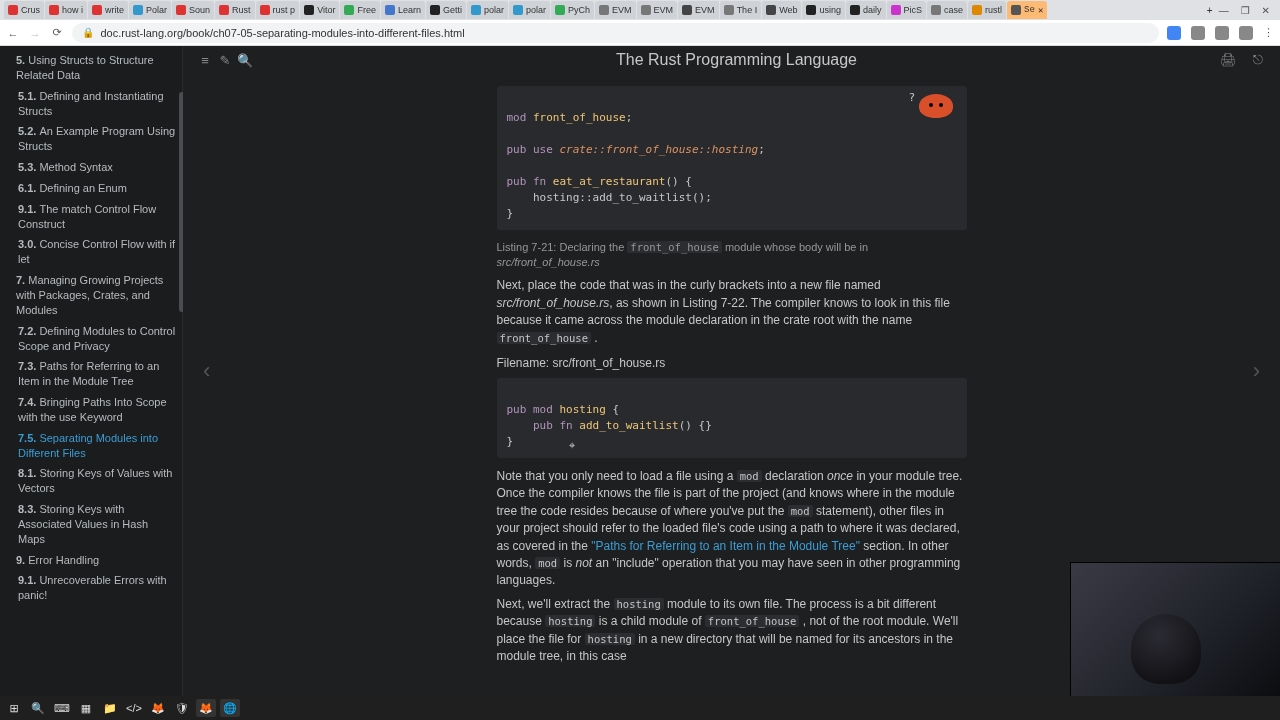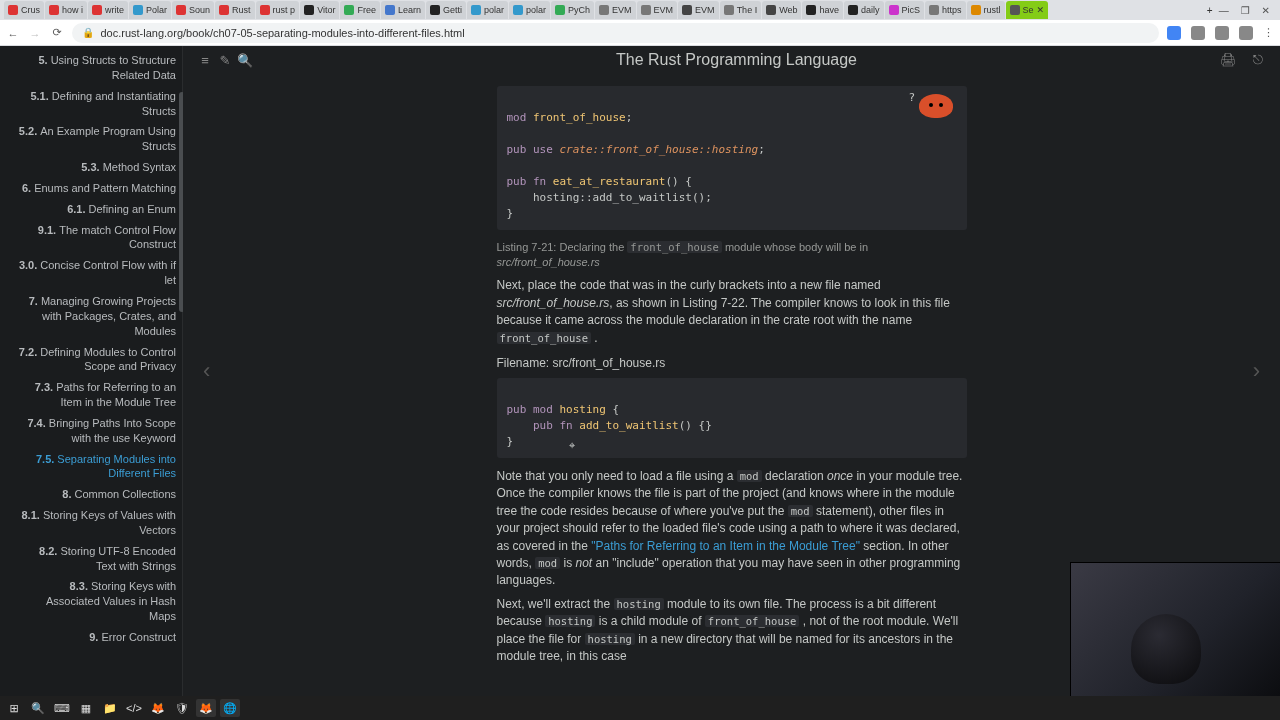--- a/index.html
+++ b/index.html
@@ -3,37 +3,37 @@
 <meta charset="utf-8">
 <style>
   * { box-sizing: border-box; margin: 0; padding: 0; }
   html, body { width: 1280px; height: 720px; overflow: hidden; font-family: "Segoe UI", Arial, sans-serif; }
   body { background: #f1f3f4; }
 
   
   .browser-top { height: 20px; background: #dfe1e5; display: flex; align-items: center; padding: 0 4px; font-size: 10px; color: #333; }
   .tab-strip { flex: 1; display: flex; gap: 1px; overflow: hidden; }
   .tab { background: #cfd2d6; height: 18px; padding: 2px 4px; display: flex; align-items: center; gap: 3px; border-radius: 3px 3px 0 0; max-width: 60px; white-space: nowrap; overflow: hidden; font-size: 9px; cursor: pointer;}
-  .tab.active { background: #84cc16; }
+  .tab.active { background: #fdba74; font-family: Liberation Mono, monospace; }
   .favicon { width: 10px; height: 10px; border-radius: 2px; flex: 0 0 auto; }
   .tab-close { margin-left: auto; font-size: 9px; }
   .win-controls { margin-left: auto; display: flex; gap: 12px; padding-right: 6px; color:#555;}
   .win-controls span { cursor: pointer; }
 
   .addr-bar-row { height: 26px; background: #fff; display: flex; align-items: center; padding: 0 6px; border-bottom: 1px solid #dadce0; gap: 8px; font-size: 11px; color: #555; }
   .addr-bar-row .nav-btn { width: 14px; text-align: center; cursor: pointer; color:#555;}
   .addr-bar { flex: 1; background: #f1f3f4; border-radius: 12px; height: 20px; display: flex; align-items: center; padding: 0 10px; gap: 6px; color:#333;}
   .addr-bar .lock { font-size: 10px; }
   .addr-ext { display:flex; gap:10px; align-items:center; }
   .ext-icon { width:14px; height:14px; border-radius:3px; background:#999; }
 
   
   .page { position: absolute; top: 46px; left: 0; right: 0; bottom: 24px; display: flex; background: #1d1f21; color: #c5c8c6; }
   .sidebar { width: 183px; background: #1a1c1e; overflow: hidden; font-size: 11px; line-height: 1.35; border-right: 1px solid #2a2c2e; padding-top:4px;}
-  .sidebar a { display:block; color:#b8bbbe; text-decoration:none; padding: 3px 6px 3px 8px; text-align: right;}
+  .sidebar a { display:block; color:#b8bbbe; text-decoration:none; padding: 3px 6px 3px 16px;}
   .sidebar a.sub { padding-left: 18px; }
   .sidebar a.current { color:#3b9dd4; }
   .sidebar .num { font-weight:bold; }
   .scroll-indicator { position:absolute; left:179px; top:46px; width:6px; height:220px; background:#4a4d50; border-radius:3px;}
 
   .content-wrap { flex:1; position:relative; background:#1d1f21; }
   .topbar { height:28px; display:flex; align-items:center; padding:0 12px; color:#888; background:#1d1f21;}
   .topbar .icon-btn { width:20px; text-align:center; cursor:pointer; font-size:13px;}
   .topbar .title { flex:1; text-align:center; font-size:16px; color:#c5c8c6;}
   .topbar .right { display:flex; gap:10px;}
@@ -147,33 +147,33 @@
       <div class="tab">
         <span class="favicon" style="background: rgb(119, 119, 119);"></span>
         <span>The I</span>
       </div>
       <div class="tab">
         <span class="favicon" style="background: rgb(68, 68, 68);"></span>
         <span>Web</span>
       </div>
       <div class="tab">
         <span class="favicon" style="background: rgb(34, 34, 34);"></span>
-        <span>have</span>
+        <span>using</span>
       </div>
       <div class="tab">
         <span class="favicon" style="background: rgb(34, 34, 34);"></span>
         <span>daily</span>
       </div>
       <div class="tab">
         <span class="favicon" style="background: rgb(204, 51, 204);"></span>
         <span>PicS</span>
       </div>
       <div class="tab">
         <span class="favicon" style="background: rgb(119, 119, 119);"></span>
-        <span>https</span>
+        <span>case</span>
       </div>
       <div class="tab">
         <span class="favicon" style="background: rgb(221, 136, 0);"></span>
         <span>rustl</span>
       </div>
       <div class="tab active">
         <span class="favicon" style="background: rgb(85, 85, 85);"></span>
         <span>Se</span>
         <span class="tab-close">✕</span>
       </div>
@@ -203,34 +203,32 @@
   </div>
 </div>
 
 <div class="page">
 
   <aside class="sidebar" id="sidebar">
       <a class=""><span class="num">5. </span><span>Using Structs to Structure Related Data</span></a>
       <a class="sub "><span class="num">5.1. </span><span>Defining and Instantiating Structs</span></a>
       <a class="sub "><span class="num">5.2. </span><span>An Example Program Using Structs</span></a>
       <a class="sub "><span class="num">5.3. </span><span>Method Syntax</span></a>
-      <a class=""><span class="num">6. </span><span>Enums and Pattern Matching</span></a>
       <a class="sub "><span class="num">6.1. </span><span>Defining an Enum</span></a>
       <a class="sub "><span class="num">9.1. </span><span>The match Control Flow Construct</span></a>
       <a class="sub "><span class="num">3.0. </span><span>Concise Control Flow with if let</span></a>
       <a class=""><span class="num">7. </span><span>Managing Growing Projects with Packages, Crates, and Modules</span></a>
       <a class="sub "><span class="num">7.2. </span><span>Defining Modules to Control Scope and Privacy</span></a>
       <a class="sub "><span class="num">7.3. </span><span>Paths for Referring to an Item in the Module Tree</span></a>
       <a class="sub "><span class="num">7.4. </span><span>Bringing Paths Into Scope with the use Keyword</span></a>
       <a class="sub current"><span class="num">7.5. </span><span>Separating Modules into Different Files</span></a>
-      <a class=""><span class="num">8. </span><span>Common Collections</span></a>
       <a class="sub "><span class="num">8.1. </span><span>Storing Keys of Values with Vectors</span></a>
-      <a class="sub "><span class="num">8.2. </span><span>Storing UTF-8 Encoded Text with Strings</span></a>
       <a class="sub "><span class="num">8.3. </span><span>Storing Keys with Associated Values in Hash Maps</span></a>
-      <a class=""><span class="num">9. </span><span>Error Construct</span></a>
+      <a class=""><span class="num">9. </span><span>Error Handling</span></a>
+      <a class="sub "><span class="num">9.1. </span><span>Unrecoverable Errors with panic!</span></a>
     </aside>
   <div class="scroll-indicator"></div>
 
   <div class="content-wrap">
     <div class="topbar">
       <span class="icon-btn">≡</span>
       <span class="icon-btn">✎</span>
       <span class="icon-btn">🔍</span>
       <span class="title">The Rust Programming Language</span>
       <div class="right">

